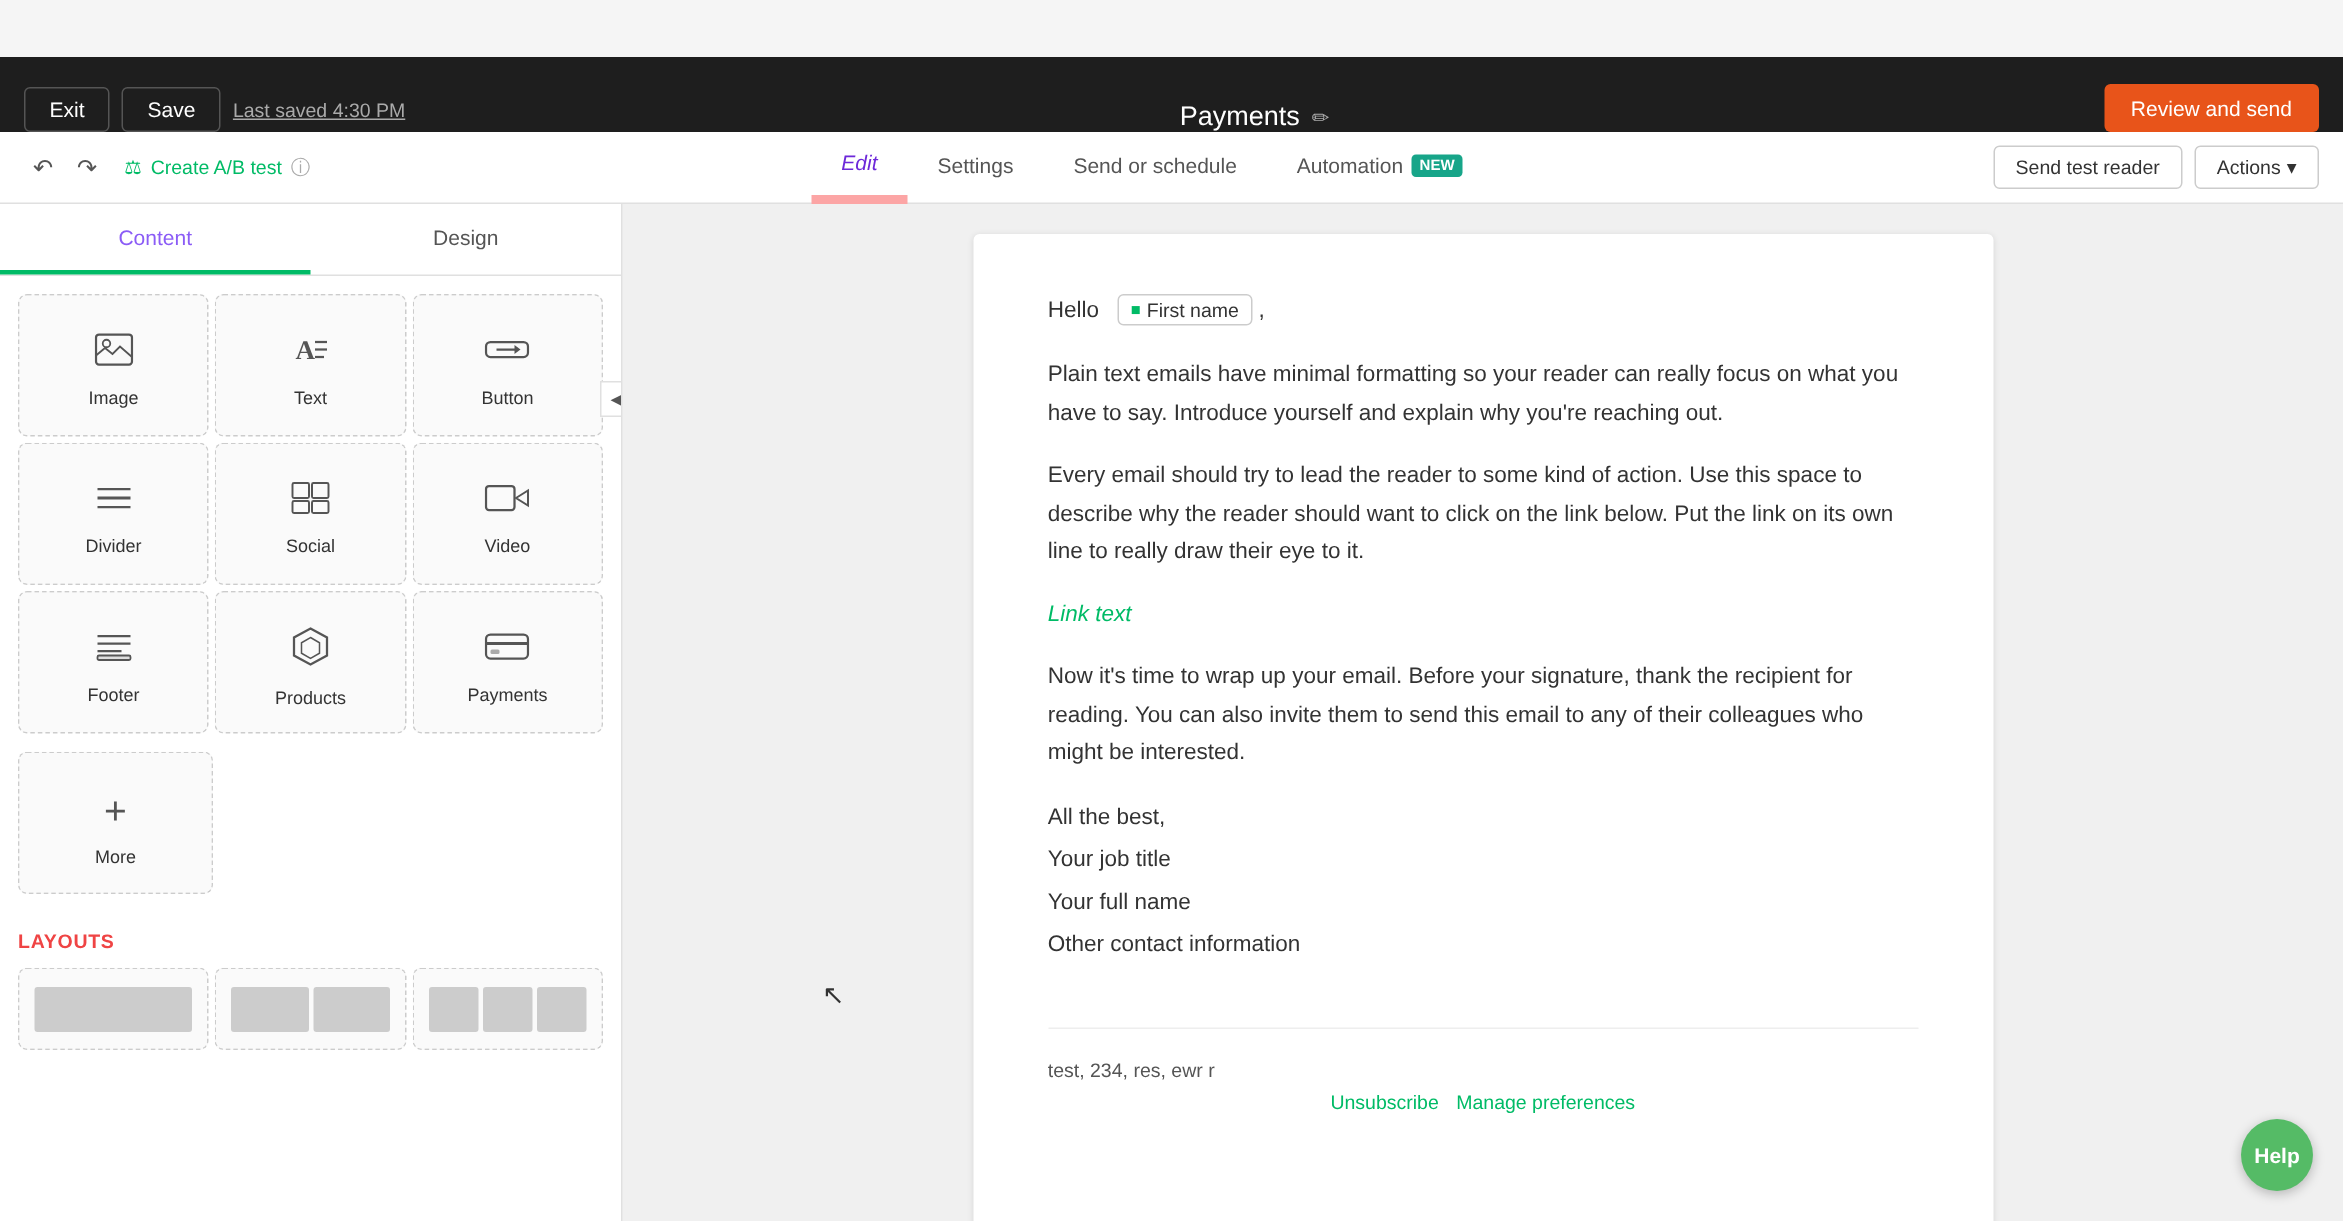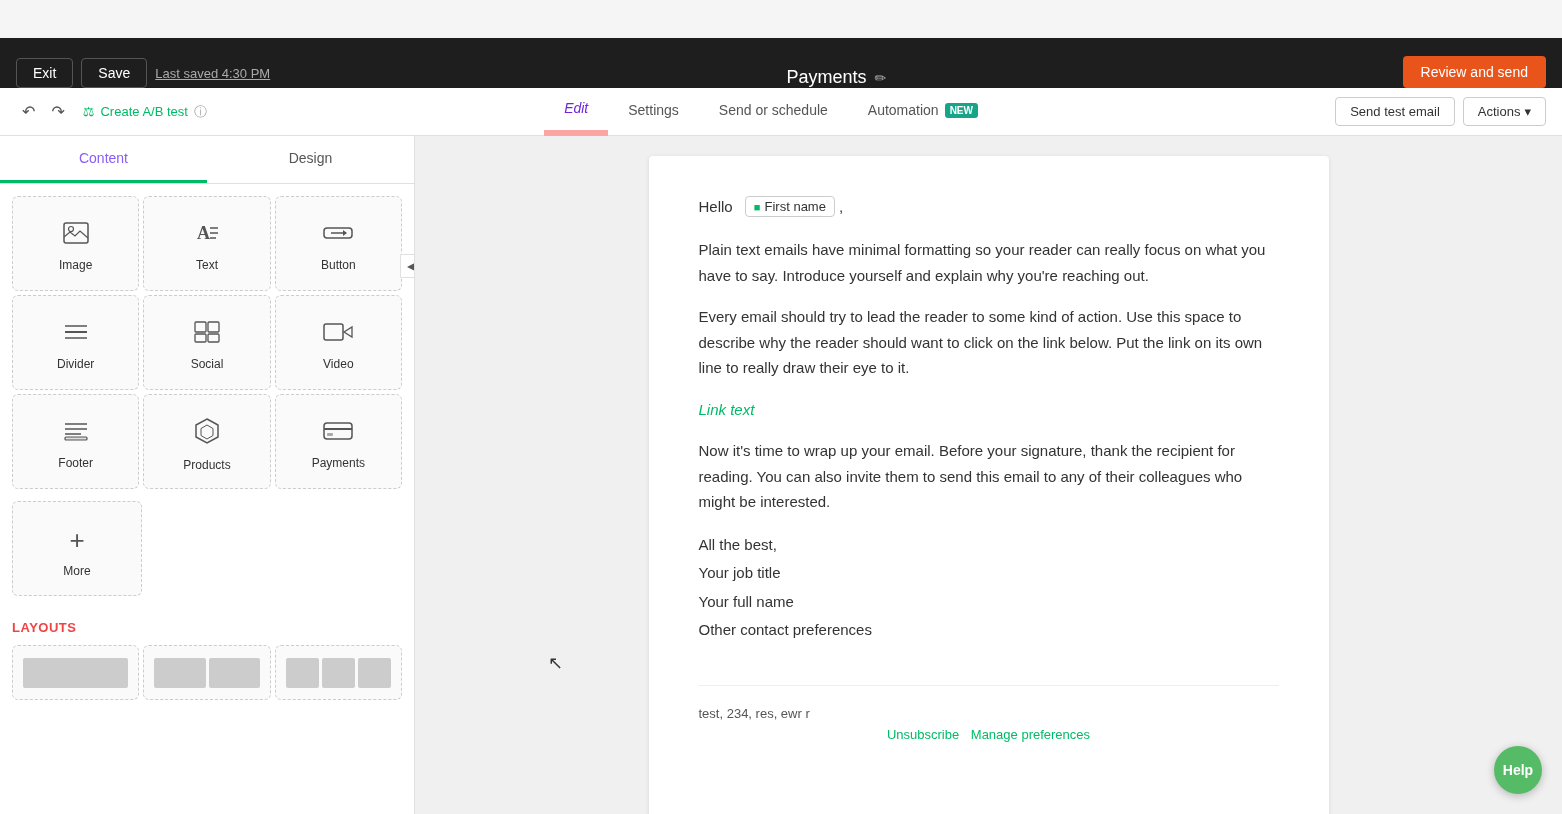--- a/index.html
+++ b/index.html
@@ -174,21 +174,21 @@
   <div class="nav-tabs">
     <a class="nav-tab active">Edit</a>
     <a class="nav-tab">Settings</a>
     <a class="nav-tab">Send or schedule</a>
     <a class="nav-tab">
       <span>Automation</span>
       <span class="new-badge">NEW</span>
     </a>
   </div>
   <div class="second-bar-right">
-    <button class="btn-send-test">Send test email</button>
+    <button class="btn-send-test">Send test reader</button>
     <button class="btn-actions">
       <span>Actions</span>
       <span>▾</span>
     </button>
   </div>
 </div>
 
 <div class="main-layout">
 
   <div class="sidebar" style="position:relative;">
@@ -353,21 +353,21 @@
         <p>
           <a class="link-text">Link text</a>
         </p>
         <p>Now it's time to wrap up your email. Before your signature, thank the recipient for reading. You can also invite them to send this email to any of their colleagues who might be interested.</p>
       </div>
 
       <div class="email-signature">
         <div>All the best,</div>
         <div>Your job title</div>
         <div>Your full name</div>
-        <div>Other contact preferences</div>
+        <div>Other contact information</div>
       </div>
 
       <div class="email-footer">
         <div>test, 234, res, ewr r</div>
         <div class="email-footer-links">
           <a class="footer-link">Unsubscribe</a>
           <span>&nbsp;</span>
           <a class="footer-link">Manage preferences</a>
         </div>
       </div>

